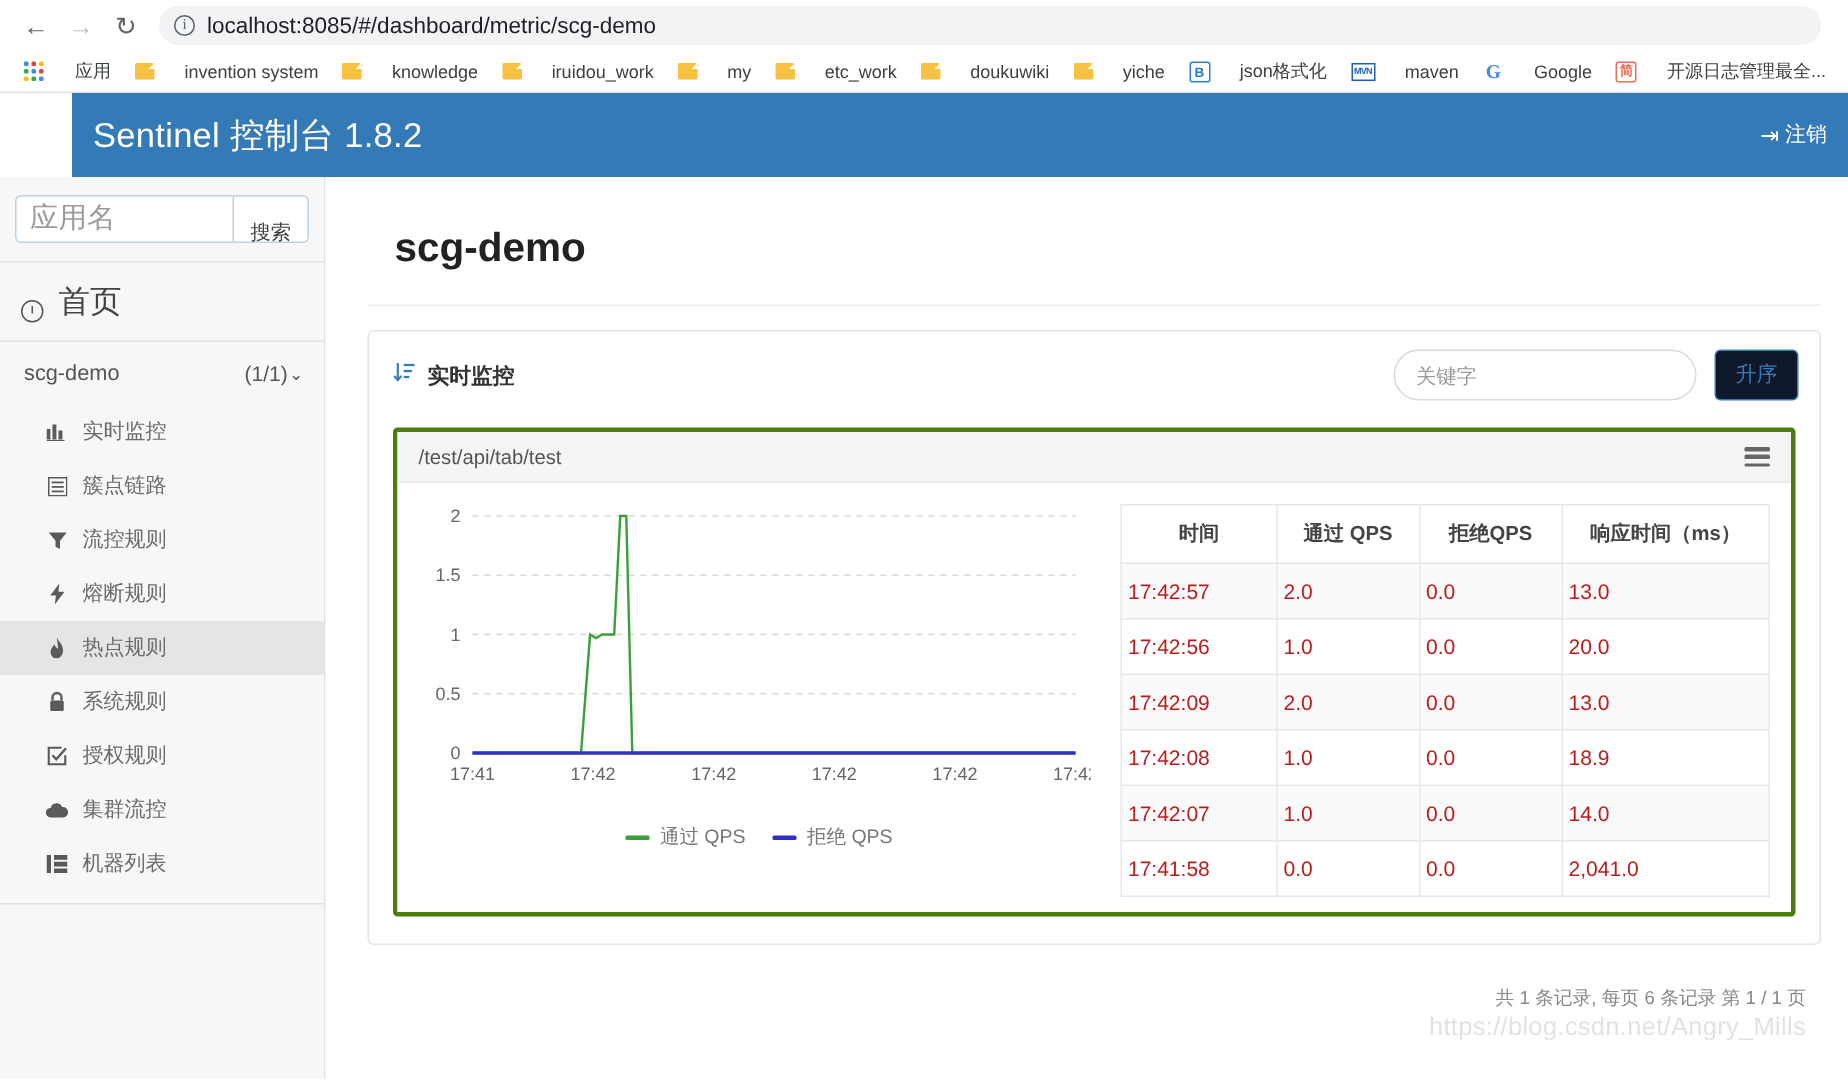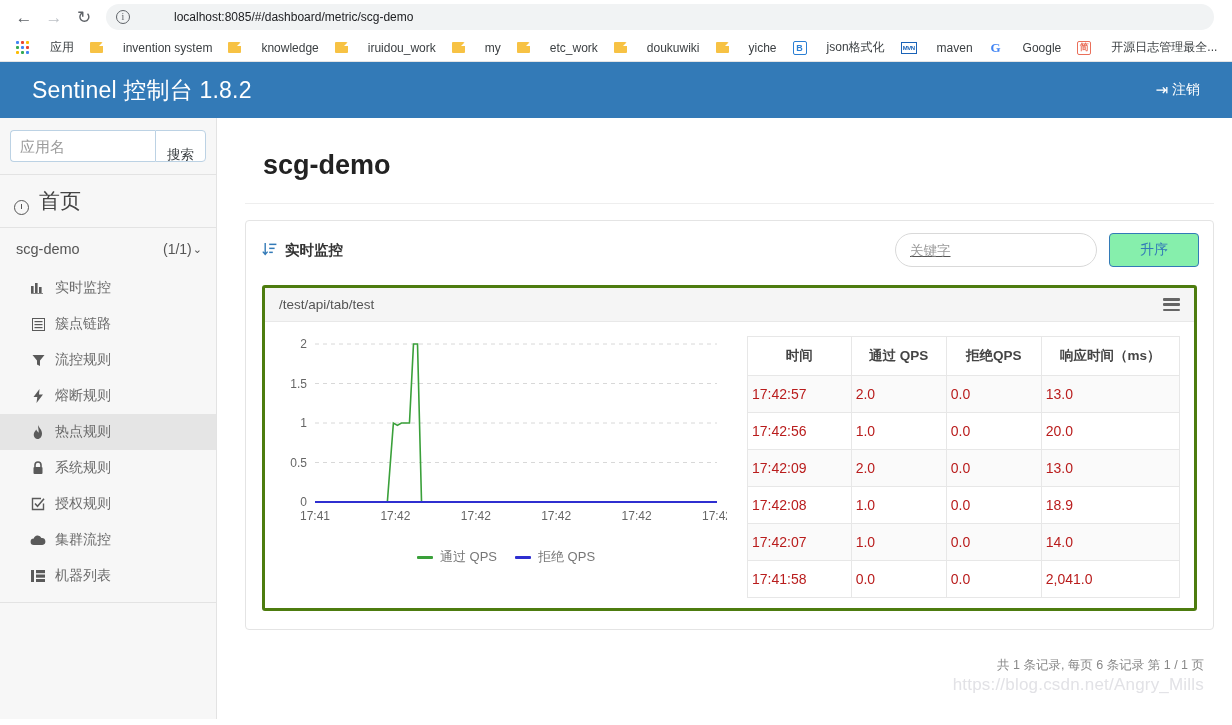--- a/index.html
+++ b/index.html
@@ -25,21 +25,21 @@
   #omnibox {
     flex: 1; height: 26px; margin-left: 6px; margin-right: 8px;
     background: #f1f3f4; border-radius: 13px;
     display: flex; align-items: center; padding: 0 10px; gap: 8px;
   }
   #omnibox .info-ico {
     width: 14px; height: 14px; border: 1.3px solid #5f6368; border-radius: 50%;
     font-size: 10px; line-height: 12px; text-align: center; color: #5f6368;
     font-family: "Liberation Serif", serif; flex: 0 0 auto;
   }
-  #omnibox .url { font-size: 12px; color: #202124; white-space: nowrap; margin-left: 36px; }
+  #omnibox .url { font-size: 15px; color: #202124; white-space: nowrap; }
 
   #bookmarks-bar {
     height: 28px; display: flex; align-items: center;
     padding: 0 8px; gap: 0px; background: #fff; overflow: hidden;
     border-bottom: 1px solid #e4e4e4;
   }
   .bm {
     display: flex; align-items: center; gap: 20px;
     padding: 3px 8px; font-size: 12px; color: #3c4043; white-space: nowrap;
   }
@@ -63,38 +63,38 @@
     font-size:13px;font-weight:bold;color:#4285f4;font-family:"Liberation Serif",serif;}
   .fav-yt { width:16px;height:12px;background:#ff0000;border-radius:3px;flex:0 0 auto;
     display:flex;align-items:center;justify-content:center; }
   .fav-yt::after{content:"";border-style:solid;border-width:3px 0 3px 5px;border-color:transparent transparent transparent #fff;}
   .fav-mvn { width:16px;height:12px;background:#fff;border:1px solid #1a63b8;flex:0 0 auto;
     color:#1a63b8;font-size:6px;font-weight:bold;display:flex;align-items:center;justify-content:center;letter-spacing:-0.5px;}
 
   
   #sentinel-header {
     height: 56px; background: #337ab7; display: flex; align-items: center;
-    justify-content: space-between; padding: 0 32px; color: #fff;
+    justify-content: space-between; padding: 0 14px; color: #fff; margin-left: 48px;
   }
   #sentinel-title { font-size: 23px; letter-spacing: .2px; }
   #logout-link { display:flex; align-items:center; gap:4px; font-size:14px; color:#fff; white-space:nowrap; }
   .logout-ico { font-size: 15px; }
 
   
   #app-body { display: flex; height: 601px; }
 
   
   #sidebar {
     width: 217px; flex: 0 0 217px; background: #f7f7f7;
     border-right: 1px solid #e3e3e3; overflow: hidden;
   }
   #search-row { padding: 12px 10px; display: flex; }
   #app-search-input {
     flex: 1; height: 32px; border: 1px solid #bcd2e4; border-right: none;
-    border-radius: 4px 0 0 4px; padding: 0 9px; font-size: 15px; color: #555;
+    border-radius: 4px 0 0 4px; padding: 0 9px; font-size: 19px; color: #555;
     background: #fff; outline: none; min-width: 0;
   }
   #app-search-input::placeholder { color: #9b9b9b; }
   #app-search-btn {
     height: 32px; padding: 15px 11px; border: 1px solid #bcd2e4; border-radius: 0 4px 4px 0;
     background: #fff; color: #3c4043; font-size: 13.5px; cursor: pointer;
     font-family: "Liberation Sans", sans-serif;
   }
   .side-sep { height: 1px; background: #e3e3e3; }
   #home-item {
@@ -131,26 +131,26 @@
   .panel { border: 1px solid #e4e4e4; border-radius: 4px; background: #fff; }
   #panel-head {
     display: flex; align-items: center; justify-content: space-between;
     padding: 12px 14px 12px 16px;
   }
   #panel-head-left { display:flex; align-items:center; gap:8px; font-size: 14.5px; color:#333; font-weight:bold; }
   .sort-ico { color:#337ab7; font-size: 15px; }
   #panel-head-right { display:flex; align-items:center; gap:12px; }
   #keyword-input {
     width: 202px; height: 34px; border: 1px solid #d9d9d9; border-radius: 17px;
-    padding: 0 14px; font-size: 13.5px; color:#555; background:#fff; outline:none;text-decoration:underline;
+    padding: 0 14px; font-size: 13.5px; color:#555; background:#fff; outline:none;
   }
   #keyword-input::placeholder { color: #9b9b9b; }
   #sort-btn {
-    height: 34px; padding: 0 30px; border: 1px solid #337ab7; border-radius: 4px;
-    background: #86efac; color: #337ab7; font-size: 14px; cursor: pointer;
+    height: 34px; padding: 0 13px; border: 1px solid #337ab7; border-radius: 4px;
+    background: #0f172a; color: #337ab7; font-size: 14px; cursor: pointer;
     font-family: "Liberation Sans", sans-serif;
   }
 
   #metric-card { margin: 6px 16px 18px 16px; border: 3px solid #4d7c0f; border-radius: 3px; }
   #metric-card-head {
     background: #f5f5f5; border-bottom: 1px solid #e8e8e8;
     padding: 9px 14px; display:flex; align-items:center; justify-content:space-between;
   }
   #resource-name { font-size: 13.5px; color: #555; }
   .burger { width: 17px; height: 13px; display:flex; flex-direction:column; justify-content:space-between; }

